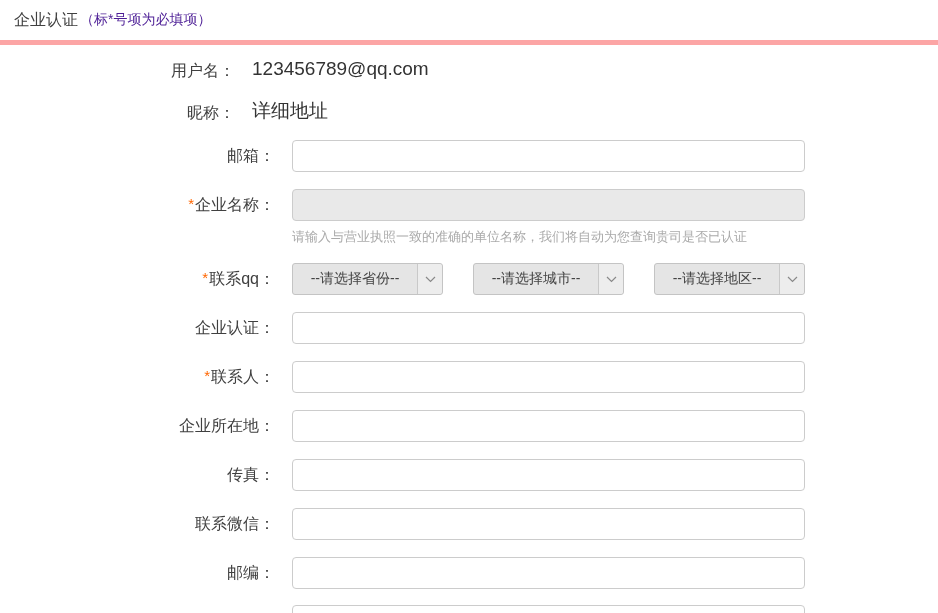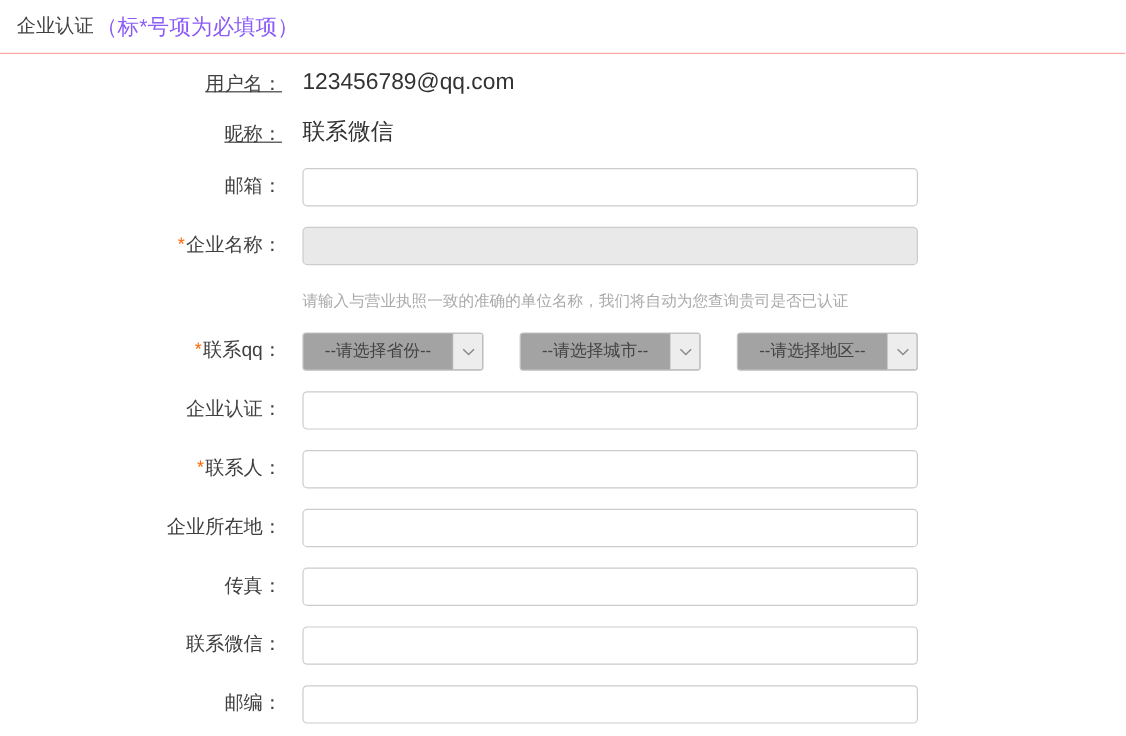--- a/index.html
+++ b/index.html
@@ -5,59 +5,59 @@
   * { margin: 0; padding: 0; }
   html, body { background: #fff; }
   body {
     width: 938px; height: 613px; overflow: hidden;
     font-family: "Liberation Sans", "DejaVu Sans", sans-serif;
   }
   .header {
     height: 45px; box-sizing: border-box;
     display: flex; align-items: center;
     padding: 0 14px;
-    border-bottom: 1px solid #fca5a5;
+    border-bottom: 5px solid #fca5a5;
   }
   .title { font-size: 16px; color: #404040; }
-  .note  { font-size: 18px; color: #8b5cf6; margin-left: 2px; }
+  .note  { font-size: 14px; color: #4c1d95; margin-left: 2px; }
 
   .form { padding-top: 12px; }
   .row { display: flex; align-items: flex-start; margin-bottom: 17px; }
   .label {
     width: 235px; flex-shrink: 0; text-align: right;
     font-size: 16px; color: #404040; line-height: 21px;
   }
-  .row-field .label { line-height: 32px; }
+  .row-field .label { line-height: 32px; padding-left: 40px; }
   .req { color: #ff6600; font-size: 15px; margin-right: 1px; position: relative; top: -1px; }
   .field { margin-left: 17px; }
 
   .row-text-1 { margin-bottom: 18px; }
-  .row-text-1 .label, .row-text-2 .label { padding-top: 3px; text-decoration: underline; }
+  .row-text-1 .label, .row-text-2 .label { padding-top: 3px; }
   .static-value { font-size: 19px; color: #333; line-height: 19px; padding-top: 2px; }
 
   .text-input {
     width: 513px; height: 32px; box-sizing: border-box;
     border: 1px solid #ccc; border-radius: 4px;
     padding: 0 10px; font-size: 14px; color: #333;
     background: #fff; outline: none;
     font-family: "Liberation Sans", "DejaVu Sans", sans-serif;
   }
   .text-input:disabled { background: #e9e9e9; }
 
   .field-col { display: flex; flex-direction: column; }
-  .hint { font-size: 13px; color: #aaa; line-height: 17px; margin-top: 21px; }
+  .hint { font-size: 13px; color: #aaa; line-height: 17px; margin-top: 7px; }
   .row-company { margin-bottom: 18px; }
   .row-zip { margin-bottom: 16px; }
   .row-partial { margin-bottom: 0; }
 
   .selects { display: flex; }
   .select {
     width: 151px; height: 32px; box-sizing: border-box;
     border: 1px solid #c4c4c4; border-radius: 3px;
-    background: #a3a3a3; display: flex; align-items: stretch;
+    background: #e5e5e5; display: flex; align-items: stretch;
     margin-right: 30px; cursor: default; overflow: hidden;
   }
   .select:last-child { margin-right: 0; justify-content: space-between; }
   .select-text {
     flex: 1; display: flex; align-items: center; justify-content: center;
     font-size: 14px; color: #444; white-space: nowrap;
   }
   .select-arrow {
     width: 24px; flex-shrink: 0; background: #ededed;
     border-left: 1px solid #c9c9c9;
@@ -75,21 +75,21 @@
 
 <div class="form">
 
   <div class="row row-text-1">
     <div class="label">用户名：</div>
     <div class="field static-value">123456789@qq.com</div>
   </div>
 
   <div class="row row-text-2">
     <div class="label">昵称：</div>
-    <div class="field static-value">联系微信</div>
+    <div class="field static-value">详细地址</div>
   </div>
 
   <div class="row row-field">
     <div class="label">邮箱：</div>
     <div class="field"><input type="text" class="text-input" value="" style=""></div>
   </div>
 
   <div class="row row-field row-company">
     <div class="label"><span class="req">*</span><span>企业名称：</span></div>
     <div class="field field-col">

